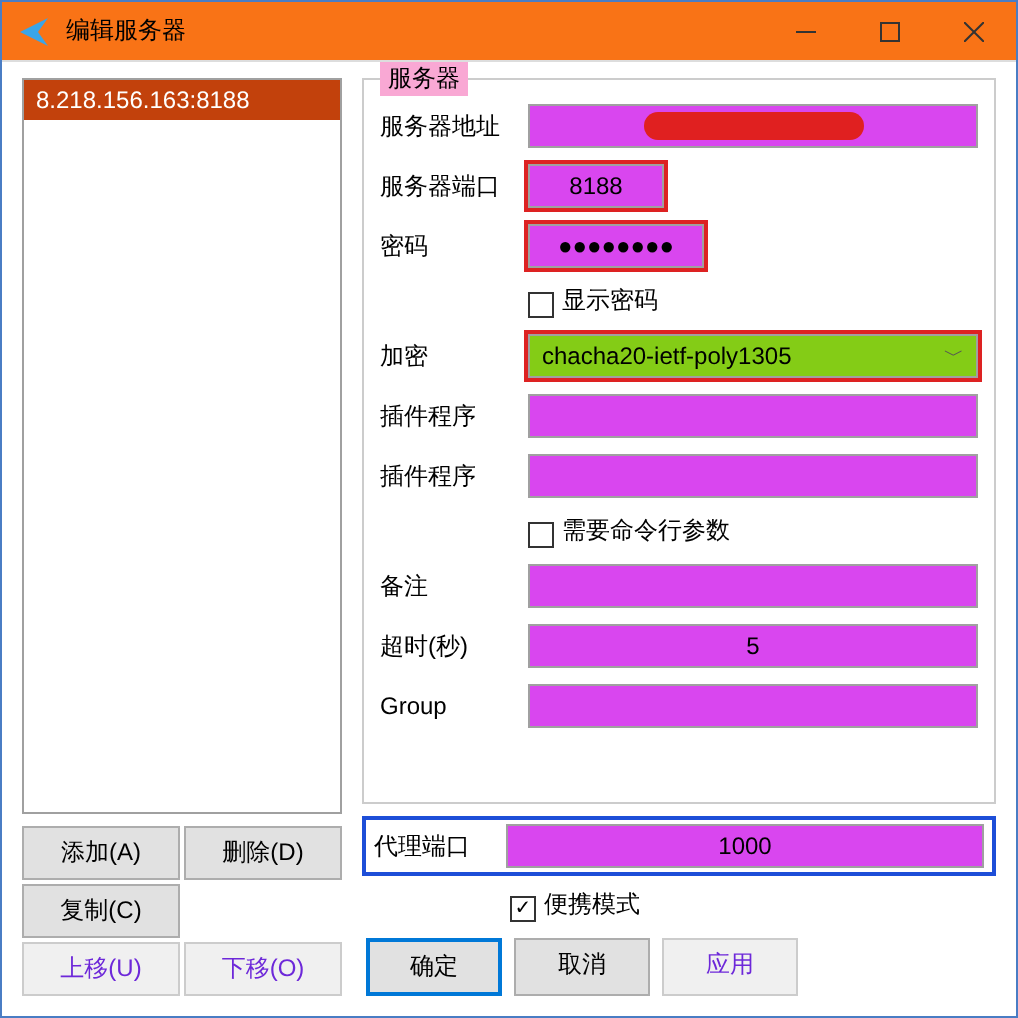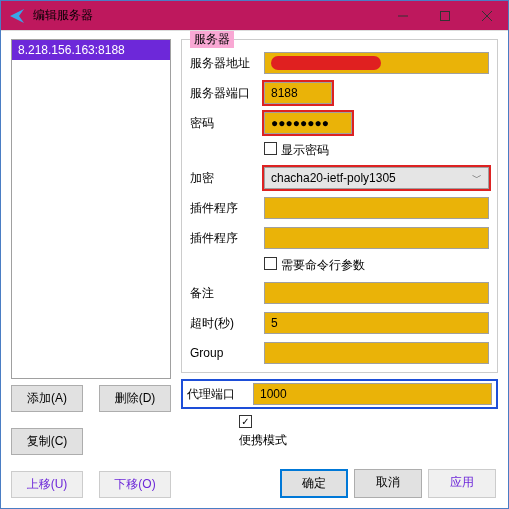--- a/index.html
+++ b/index.html
@@ -1,48 +1,48 @@
 <!DOCTYPE html>
 <html><head>
 <meta charset="utf-8">
 <style>
 * { box-sizing: border-box; margin: 0; padding: 0; }
 body { font-family: "Microsoft YaHei", "Segoe UI", sans-serif; font-size: 12px; background: #fff; color: #000; }
 .window { width: 509px; height: 509px; border: 1px solid #4a7dc4; background: #fff; display: flex; flex-direction: column; }
-.titlebar { height: 30px; background: #be185d; display: flex; align-items: center; border-bottom: 1px solid #ddd; }
+.titlebar { height: 30px; background: #f97316; display: flex; align-items: center; border-bottom: 1px solid #ddd; }
 .titlebar-icon { width: 16px; height: 16px; margin-left: 8px; display: inline-flex; align-items: center; justify-content: center; }
 .titlebar-title { margin-left: 8px; font-size: 12px; color: #000; flex: 0 0 auto; }
 .titlebar-spacer { flex: 1; }
 .titlebar-controls { display: flex; }
 .titlebar-btn { width: 42px; height: 30px; display: flex; align-items: center; justify-content: center; color: #333; }
 .titlebar-btn svg { width: 10px; height: 10px; }
 .content { flex: 1; display: flex; padding: 8px 10px 10px 10px; gap: 10px; }
 .left-pane { width: 160px; display: flex; flex-direction: column; }
 .server-list { flex: 1; border: 1px solid #a0a0a0; background: #fff; overflow: hidden; }
-.server-item { background: #6d28d9; color: #fff; padding: 3px 6px; font-size: 12px; }
-.left-buttons { margin-top: 6px; display: grid; grid-template-columns: 1fr 1fr; gap: 16px; }
+.server-item { background: #c2410c; color: #fff; padding: 3px 6px; font-size: 12px; }
+.left-buttons { margin-top: 6px; display: grid; grid-template-columns: 1fr 1fr; gap: 2px; }
 .btn { border: 1px solid #adadad; background: #e1e1e1; padding: 4px 2px; font-size: 12px; text-align: center; cursor: pointer; }
 .btn.disabled { color: #6d28d9; background: #f0f0f0; border-color: #ccc; }
 .right-pane { flex: 1; display: flex; flex-direction: column; }
 .groupbox { border: 1px solid #ccc; padding: 6px 8px 8px 8px; flex: 1; position: relative; }
 .groupbox-title { position: absolute; top: -9px; left: 8px; background: #f9a8d4; padding: 0 4px; font-size: 12px; }
 .form { margin-top: 6px; display: flex; flex-direction: column; gap: 8px; }
 .row { display: flex; align-items: center; gap: 6px; }
 .label { width: 68px; text-align: left; font-size: 12px; }
-.input { flex: 1; border: 1px solid #a0a0a0; padding: 3px 6px; font-size: 12px; height: 22px; background: #eab308; line-height: 14px; position: relative; }
-.select { flex: 1; border: 1px solid #a0a0a0; padding: 3px 22px 3px 6px; font-size: 12px; height: 22px; background: #e5e5e5; position: relative; }
+.input { flex: 1; border: 1px solid #a0a0a0; padding: 3px 6px; font-size: 12px; height: 22px; background: #d946ef; line-height: 14px; position: relative; text-align: center; }
+.select { flex: 1; border: 1px solid #a0a0a0; padding: 3px 22px 3px 6px; font-size: 12px; height: 22px; background: #84cc16; position: relative; }
 .select-arrow { position: absolute; right: 6px; top: 50%; transform: translateY(-50%); font-size: 10px; color: #555; }
-.checkbox-row { display: flex; align-items: flex-start; gap: 4px; margin-left: 74px; }
+.checkbox-row { display: flex; align-items: flex-end; gap: 4px; margin-left: 74px; }
 .checkbox { width: 13px; height: 13px; border: 1px solid #333; background: #fff; display: inline-flex; align-items: center; justify-content: center; }
 .checkbox.checked::after { content: "✓"; font-size: 10px; line-height: 10px; color: #000; }
 .redacted { display: inline-block; width: 110px; height: 14px; background: #e02020; border-radius: 7px; }
 .highlight { outline: 2px solid #d22; outline-offset: 0; }
 .highlight-box { border: 2px solid #1d4ed8; padding: 2px 4px; margin-top: 6px; display: flex; align-items: center; gap: 6px; }
 .proxy-row .label { width: 60px; }
-.bottom-buttons { display: flex; gap: 6px; justify-content: flex-end; margin-top: 20px; padding: 0 2px; }
+.bottom-buttons { display: flex; gap: 6px; margin-top: 8px; padding: 0 2px; }
 .bottom-buttons .btn { width: 68px; }
 .btn.primary { border: 2px solid #0078d7; background: #e1e1e1; }
 </style>
 </head>
 <body>
 
 <div class="window">
   <div class="titlebar">
     <span class="titlebar-icon">
       <svg viewBox="0 0 16 16">
@@ -150,21 +150,21 @@
           </div>
 
         </div>
       </div>
 
       <div class="highlight-box proxy-row">
         <span class="label">代理端口</span>
         <div class="input">1000</div>
       </div>
 
-      <div class="checkbox-row" style="margin-left:58px; margin-top:6px;flex-direction:column;">
+      <div class="checkbox-row" style="margin-left:74px; margin-top:6px;">
         <span class="checkbox checked"></span>
         <span>便携模式</span>
       </div>
 
       <div class="bottom-buttons">
         <div class="btn primary">确定</div>
         <div class="btn">取消</div>
         <div class="btn disabled">应用</div>
       </div>
 

